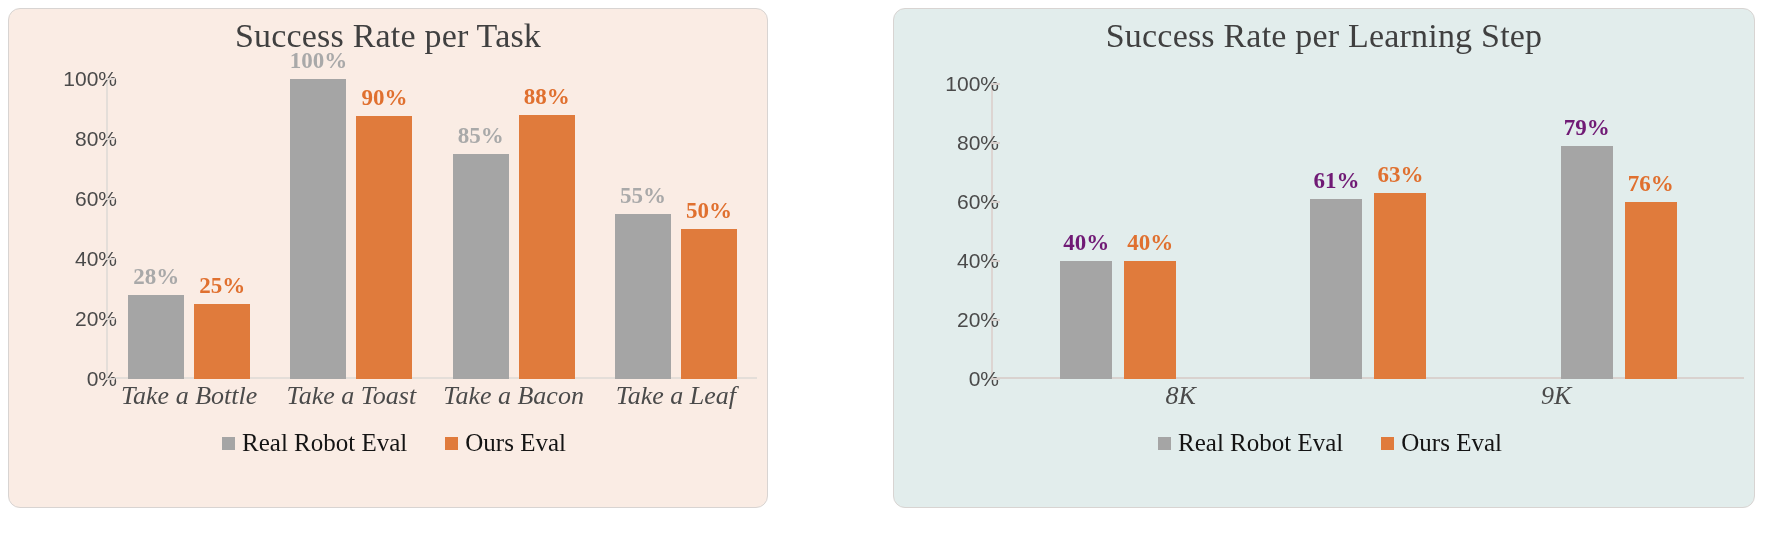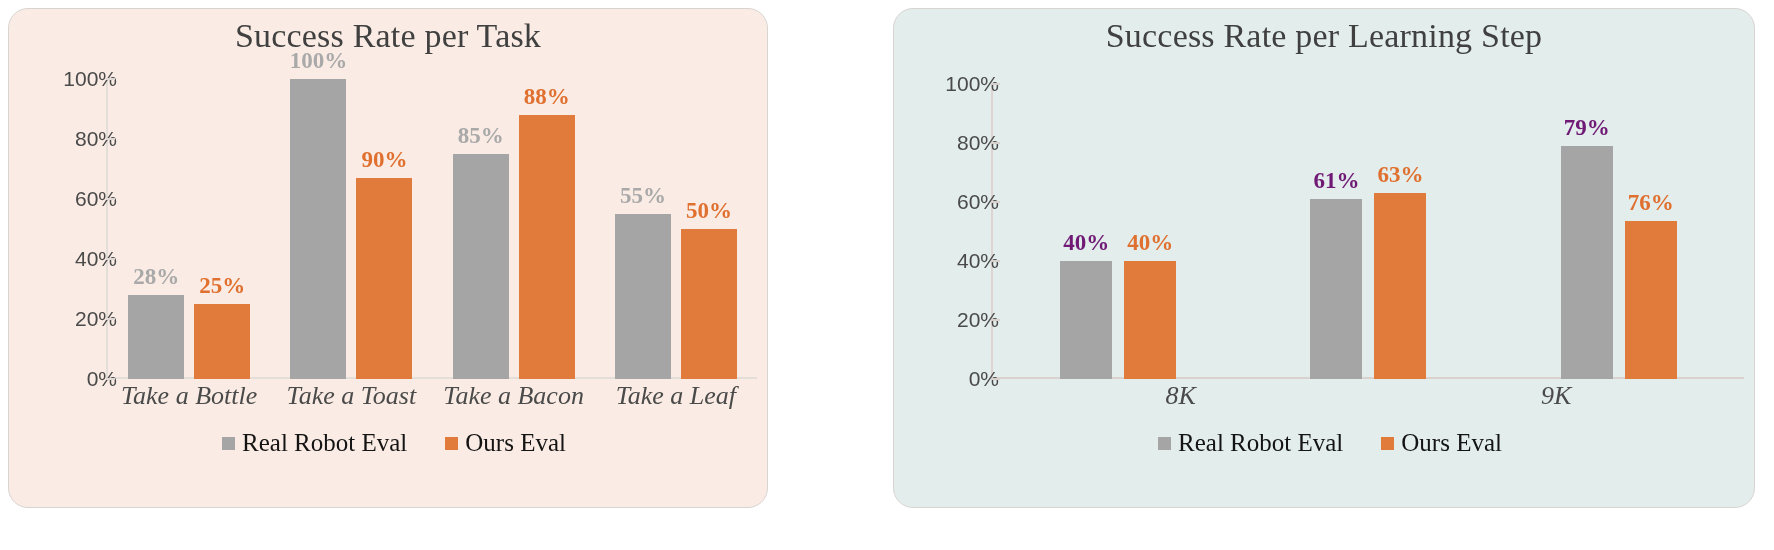--- a/index.html
+++ b/index.html
@@ -17,21 +17,21 @@
     position: relative;
     width: 1774px;
     height: 550px;
     display: flex;
     align-items: flex-start;
   }
 
   
   .panel {
     position: relative;
-    border-radius: 20px;
+    border-radius: 12px;
     box-sizing: border-box;
     border: 1px solid #d8d4d2;
   }
   .panel-left {
     position: absolute;
     left: 8px;
     top: 8px;
     width: 760px;
     height: 500px;
     background: #faece4;
@@ -246,21 +246,21 @@
                 <div class="bar-label orange-lab">25%</div>
               </div>
             </div>
           </div>
           <div class="group">
             <div class="bar-wrap">
               <div class="bar gray" style="height: 300px;">
                 <div class="bar-label gray-lab">100%</div>
               </div>
               <div class="gap"></div>
-              <div class="bar orange" style="height: 201px;">
+              <div class="bar orange" style="height: 263px;">
                 <div class="bar-label orange-lab">90%</div>
               </div>
             </div>
           </div>
           <div class="group">
             <div class="bar-wrap">
               <div class="bar gray" style="height: 225px;">
                 <div class="bar-label gray-lab">85%</div>
               </div>
               <div class="gap"></div>
@@ -344,21 +344,21 @@
                 <div class="bar-label orange-lab">63%</div>
               </div>
             </div>
           </div>
           <div class="group">
             <div class="bar-wrap">
               <div class="bar gray" style="height: 233.05px;">
                 <div class="bar-label gray-lab">79%</div>
               </div>
               <div class="gap"></div>
-              <div class="bar orange" style="height: 158px;">
+              <div class="bar orange" style="height: 177px;">
                 <div class="bar-label orange-lab">76%</div>
               </div>
             </div>
           </div>
         </div>
     </div>
 
     <div class="xlabels">
         <div class="xlabel">8K</div>
         <div class="xlabel">9K</div>

